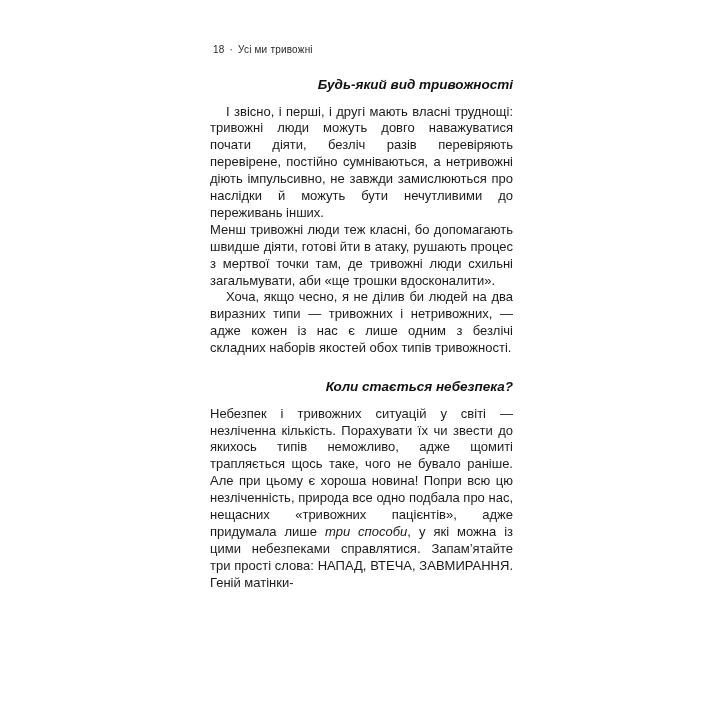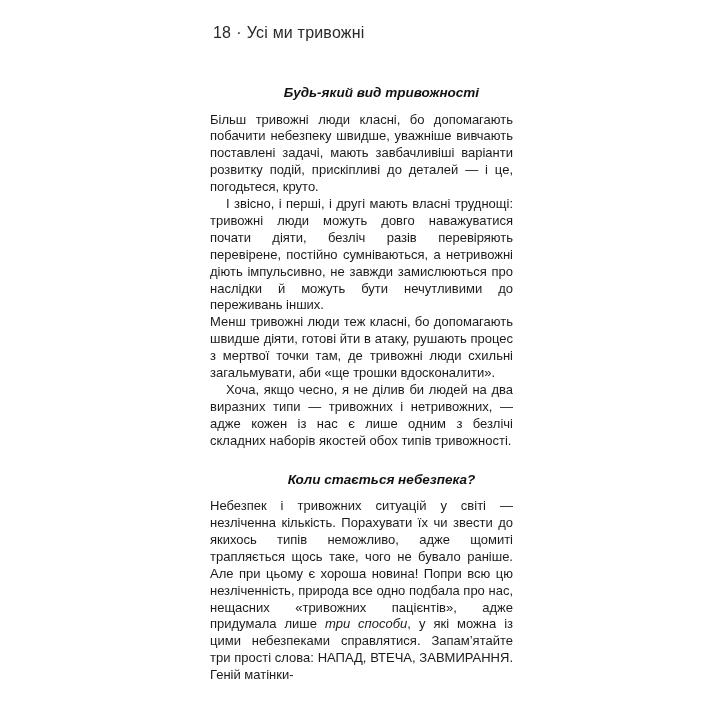--- a/index.html
+++ b/index.html
@@ -12,22 +12,22 @@
     width: 720px;
     height: 720px;
     background: #ffffff;
     font-family: "Liberation Sans", sans-serif;
     color: #1b1b1b;
     overflow: hidden;
   }
   .running-header {
     position: absolute;
     left: 213px;
-    top: 24px;
-    font-size: 16px;
+    top: 44px;
+    font-size: 10px;
     letter-spacing: 0.2px;
     color: #2a2a2a;
     white-space: nowrap;
   }
   .running-header .sep {
     margin: 0 5px;
   }
   .text-column {
     position: absolute;
     left: 210px;
@@ -40,26 +40,26 @@
     -webkit-hyphens: auto;
   }
   p.para {
     margin: 0;
     padding: 0;
   }
   p.para.indent {
     text-indent: 16px;
   }
   h2.heading {
-    margin: 12px 0 10px 40px;
+    margin: 4px 0 10px 40px;
     font-size: 13.5px;
     font-weight: bold;
     font-style: italic;
     line-height: 17.5px;
-    text-align: center;
+    text-align: right;
     color: #111;
   }
   h2.heading.second {
     margin-top: 21px;
   }
   h2.heading .hl {
     display: block;
   }
   em.it {
     font-style: italic;
@@ -75,21 +75,20 @@
     <span>18</span><span class="sep">·</span><span>Усі ми тривожні</span>
   </div>
 
   <div class="text-column">
 
 
     <h2 class="heading">
       <span class="hl">Будь-який вид тривожності</span>
     </h2>
 
-    <p class="para">Більш тривожні люди класні, бо допомагають побачити небезпеку швидше, уважніше вивчають поставлені задачі, мають завбачливіші варіанти розвитку подій, прискіпливі до деталей — і це, погодьтеся, круто.</p>
     <p class="para indent">І звісно, і перші, і другі мають власні труднощі: тривожні люди можуть довго наважуватися почати діяти, безліч разів перевіряють перевірене, постійно сумніваються, а нетривожні діють імпульсивно, не завжди замислюються про наслідки й можуть бути нечутливими до переживань інших.</p>
     <p class="para">Менш тривожні люди теж класні, бо допомагають швидше діяти, готові йти в атаку, рушають процес з мертвої точки там, де тривожні люди схильні загальмувати, аби «ще трошки вдосконалити».</p>
     <p class="para indent">Хоча, якщо чесно, я не ділив би людей на два виразних типи — тривожних і нетривожних, — адже кожен із нас є лише одним з безлічі складних наборів якостей обох типів тривожності.</p>
 
     <h2 class="heading second">
       <span class="hl">Коли стається небезпека?</span>
     </h2>
 
     <p class="para"><span>Небезпек і тривожних ситуацій у світі — незліченна кількість. Порахувати їх чи звести до якихось типів неможливо, адже щомиті трапляється щось таке, чого не бувало раніше. Але при цьому є хороша новина! Попри всю цю незліченність, природа все одно подбала про нас, нещасних «тривожних пацієнтів», адже придумала лише </span><em class="it">три способи</em><span>, у які можна із цими небезпеками справлятися. Запам’ятайте три прості слова: НАПАД, ВТЕЧА, ЗАВМИРАННЯ. Геній матінки-</span></p>
 

